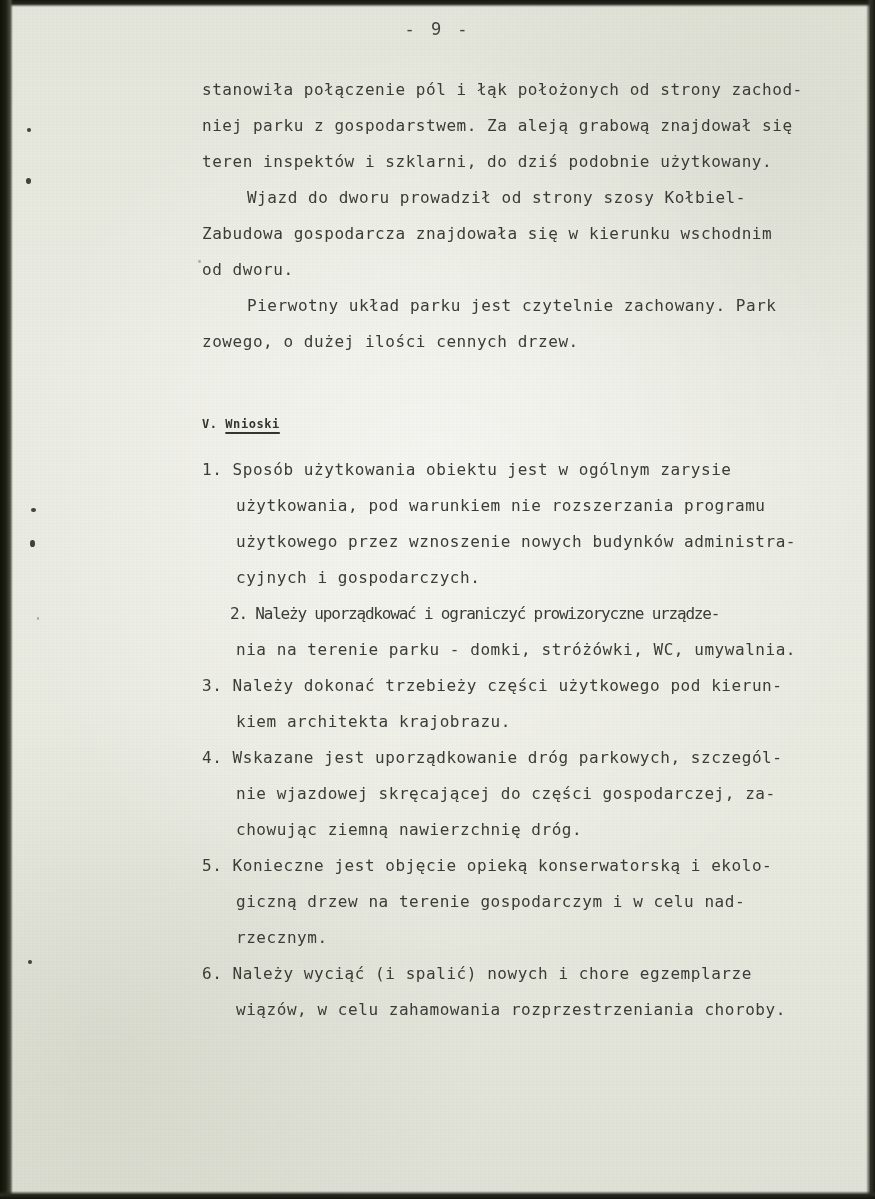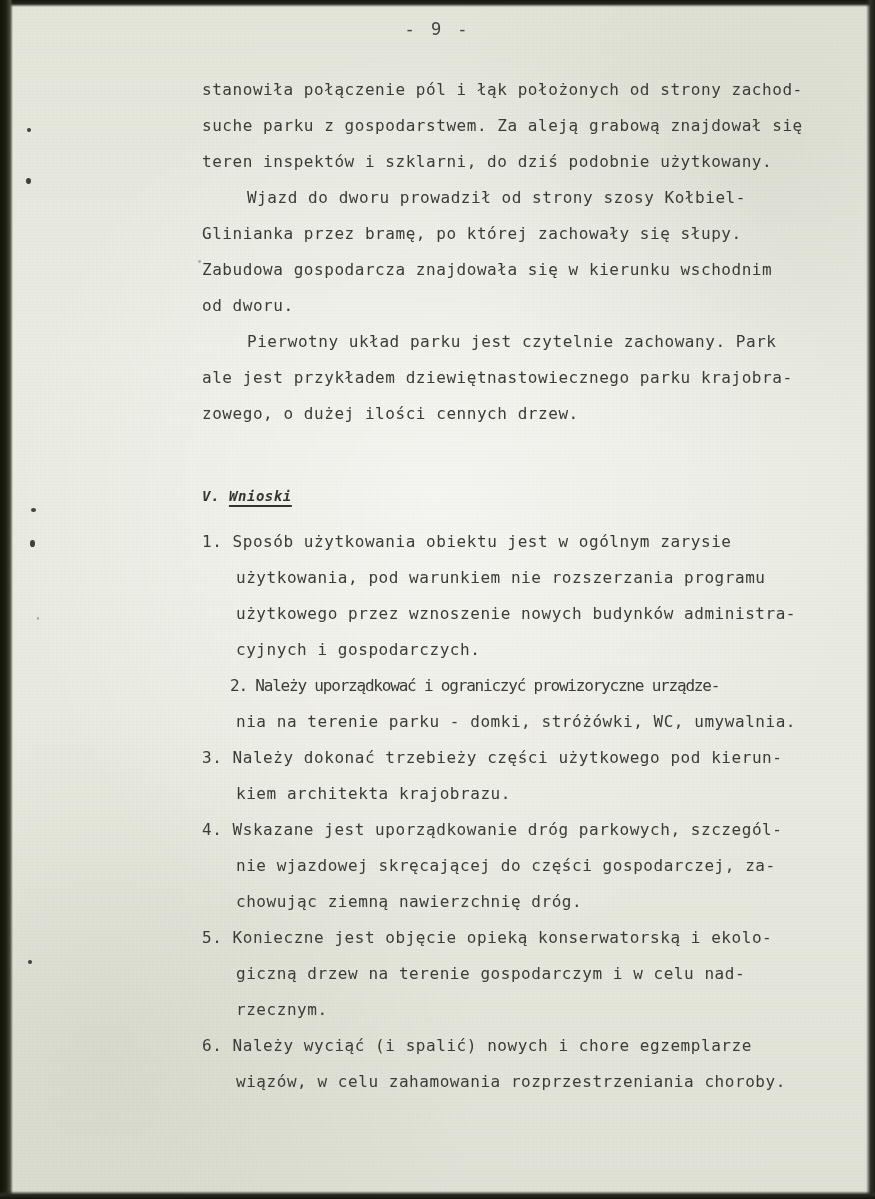--- a/index.html
+++ b/index.html
@@ -100,26 +100,25 @@
     white-space: pre;
     color: #3b3b37;
   }
 
   .indent-para { padding-left: 45px; }
 
   
   .heading {
     height: 36px;
     line-height: 36px;
-    font-size: 14px;
+    font-size: 12px;
     letter-spacing: 0.55px;
     white-space: pre;
     font-weight: bold;
     color: #35352f;
-    font-style: italic;
   }
   .heading .u {
     text-decoration: underline;
     text-decoration-thickness: 2px;
     text-underline-offset: 4px;
   }
 
   .list-item { position: relative; }
   .list-cont { padding-left: 34px; }
 
@@ -139,34 +138,32 @@
 <div class="page">
 
   <div class="sheet">
 
     <div class="folio">- 9 -</div>
 
     <div class="body">
 
       <div>
         <div class="line">stanowiła połączenie pól i łąk położonych od strony zachod-</div>
-        <div class="line">suche parku z gospodarstwem. Za aleją grabową znajdował się</div>
+        <div class="line">niej parku z gospodarstwem. Za aleją grabową znajdował się</div>
         <div class="line">teren inspektów i szklarni, do dziś podobnie użytkowany.</div>
       </div>
 
       <div>
         <div class="line indent-para">Wjazd do dworu prowadził od strony szosy Kołbiel-</div>
-        <div class="line">Glinianka przez bramę, po której zachowały się słupy.</div>
         <div class="line">Zabudowa gospodarcza znajdowała się w kierunku wschodnim</div>
         <div class="line">od dworu.</div>
       </div>
 
       <div>
         <div class="line indent-para">Pierwotny układ parku jest czytelnie zachowany. Park</div>
-        <div class="line">ale jest przykładem dziewiętnastowiecznego parku krajobra-</div>
         <div class="line">zowego, o dużej ilości cennych drzew.</div>
       </div>
 
       <div class="spacer-lg"></div>
 
       <div class="heading"><span>V.</span> <span class="u">Wnioski</span></div>
 
       <div style="height:10px"></div>
 
       <div>

